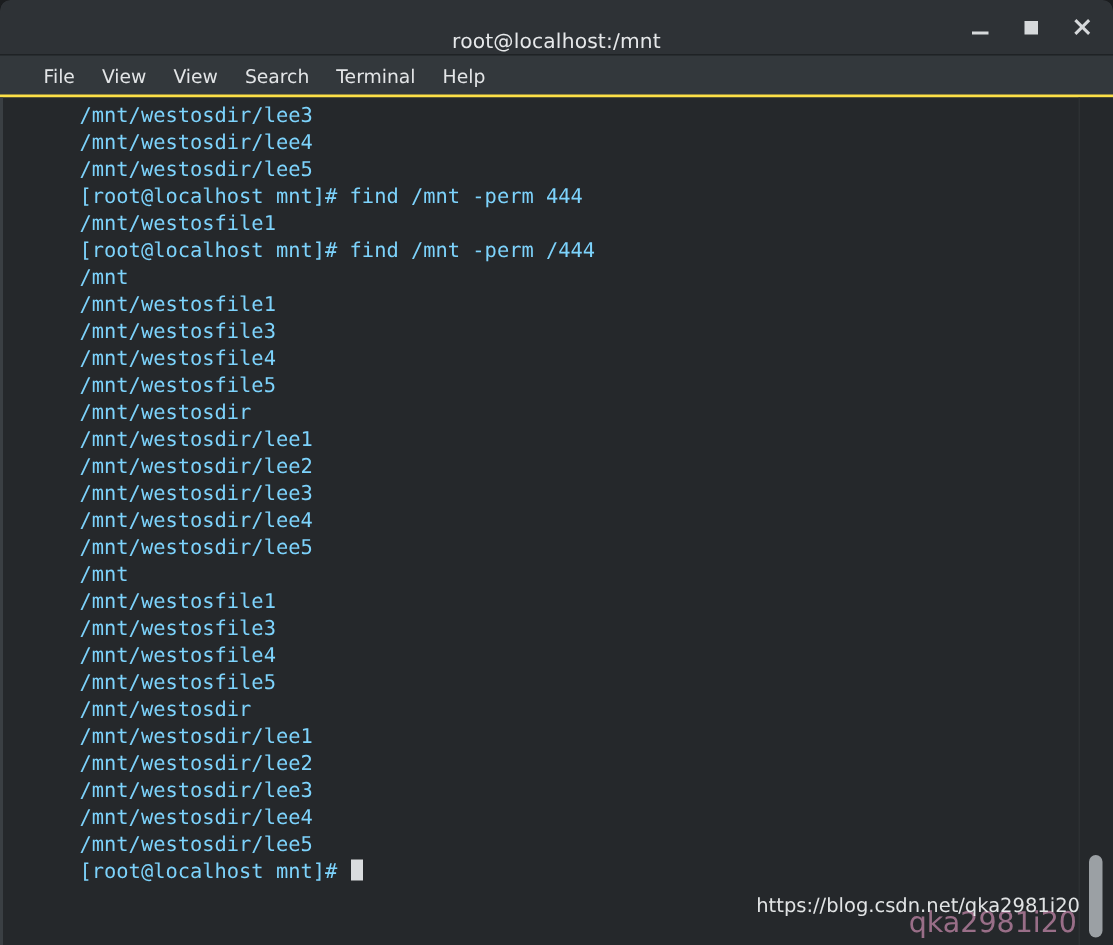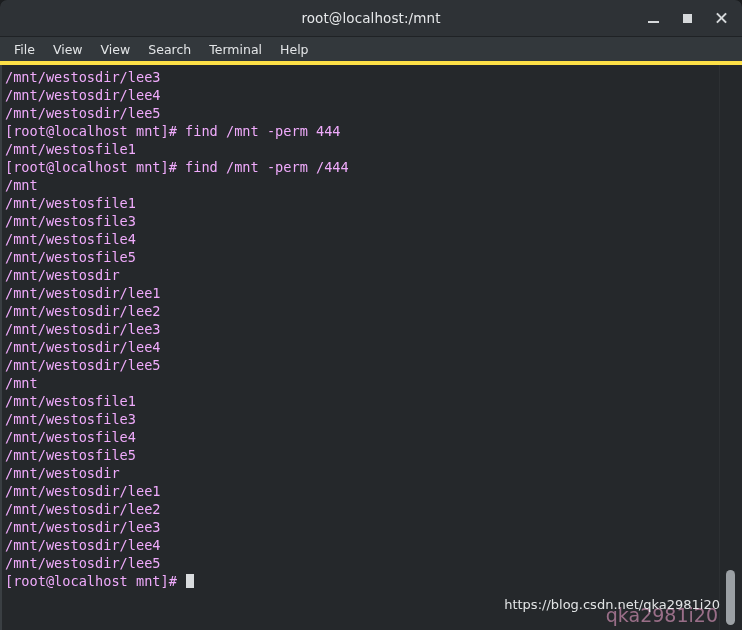--- a/index.html
+++ b/index.html
@@ -28,21 +28,21 @@
   }
 
   
   .titlebar {
     position: relative;
     height: 36px;
     background: #2e3236;
     border-radius: 7px 7px 0 0;
     border-bottom: 1px solid #1f2225;
     display: flex;
-    align-items: center;
+    align-items: flex-end;
     justify-content: center;
   }
   .title-text {
     font-family: "DejaVu Sans", sans-serif;
     font-size: 13.5px;
     color: #e6e8ea;
     letter-spacing: 0.1px;
     user-select: none;
   }
   .win-controls {
@@ -87,24 +87,24 @@
     height: 2px;
     background: #d6d9db;
   }
   .glyph-close::before { transform: rotate(45deg); }
   .glyph-close::after  { transform: rotate(-45deg); }
 
   
   .menubar {
     height: 28px;
     background: #33383c;
-    border-bottom: 4px solid #fde047;
+    border-bottom: 2px solid #fde047;
     display: flex;
     align-items: center;
-    padding-left: 5px;
+    padding-left: 20px;
     box-sizing: border-box;
   }
   .menu-item {
     font-family: "DejaVu Sans", sans-serif;
     font-size: 12.5px;
     color: #e3e5e7;
     padding: 3px 9px;
     cursor: default;
     user-select: none;
     border-radius: 2px;
@@ -126,23 +126,24 @@
     right: 22px;
     bottom: 0;
     padding: 3px 0 0 3px;
     box-sizing: border-box;
     overflow: hidden;
   }
   .term-line {
     font-family: "DejaVu Sans Mono", monospace;
     font-size: 13.6px;
     line-height: 18px;
-    color: #f0abfc;
+    color: #7dd3fc;
     white-space: pre;
     letter-spacing: 0px;
+    margin-left: 48px;
   }
   .cursor-block {
     display: inline-block;
     width: 8px;
     height: 14px;
     background: #d9dcde;
     vertical-align: -2px;
     margin-left: 1px;
   }
 

